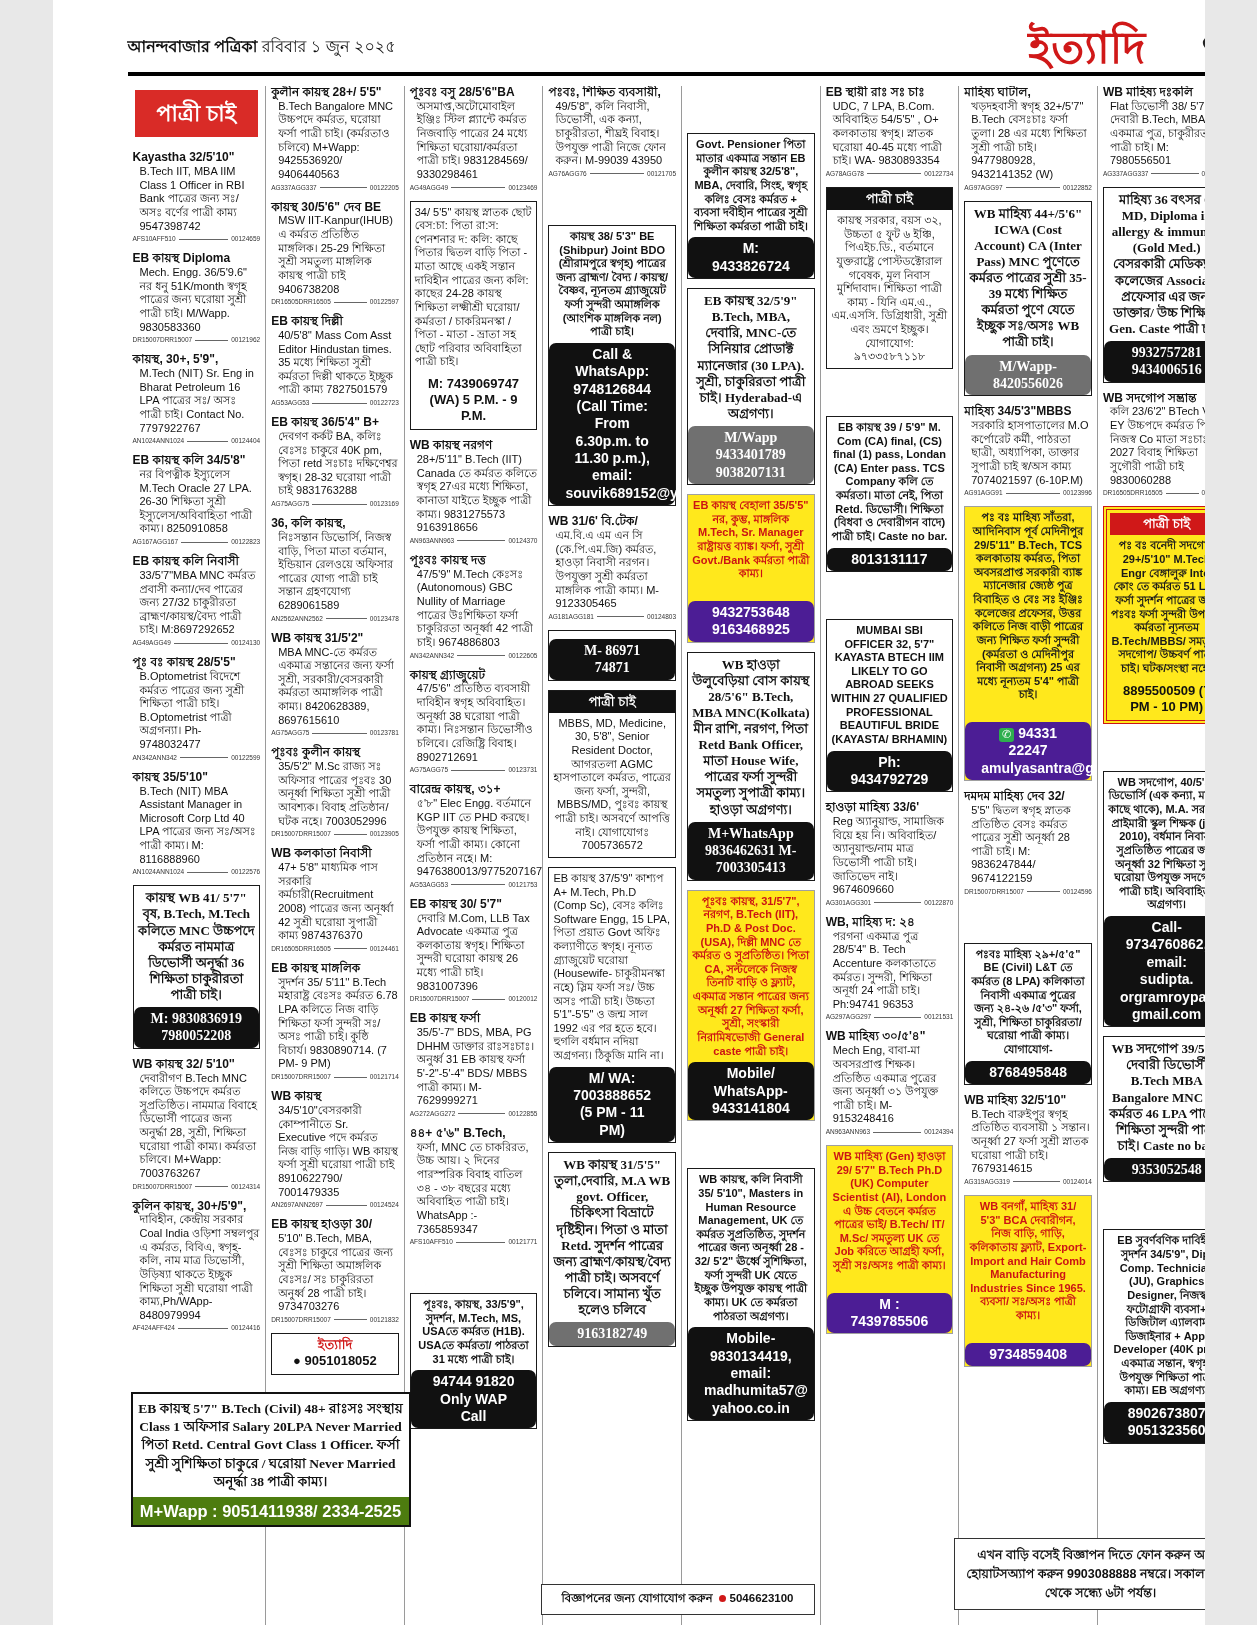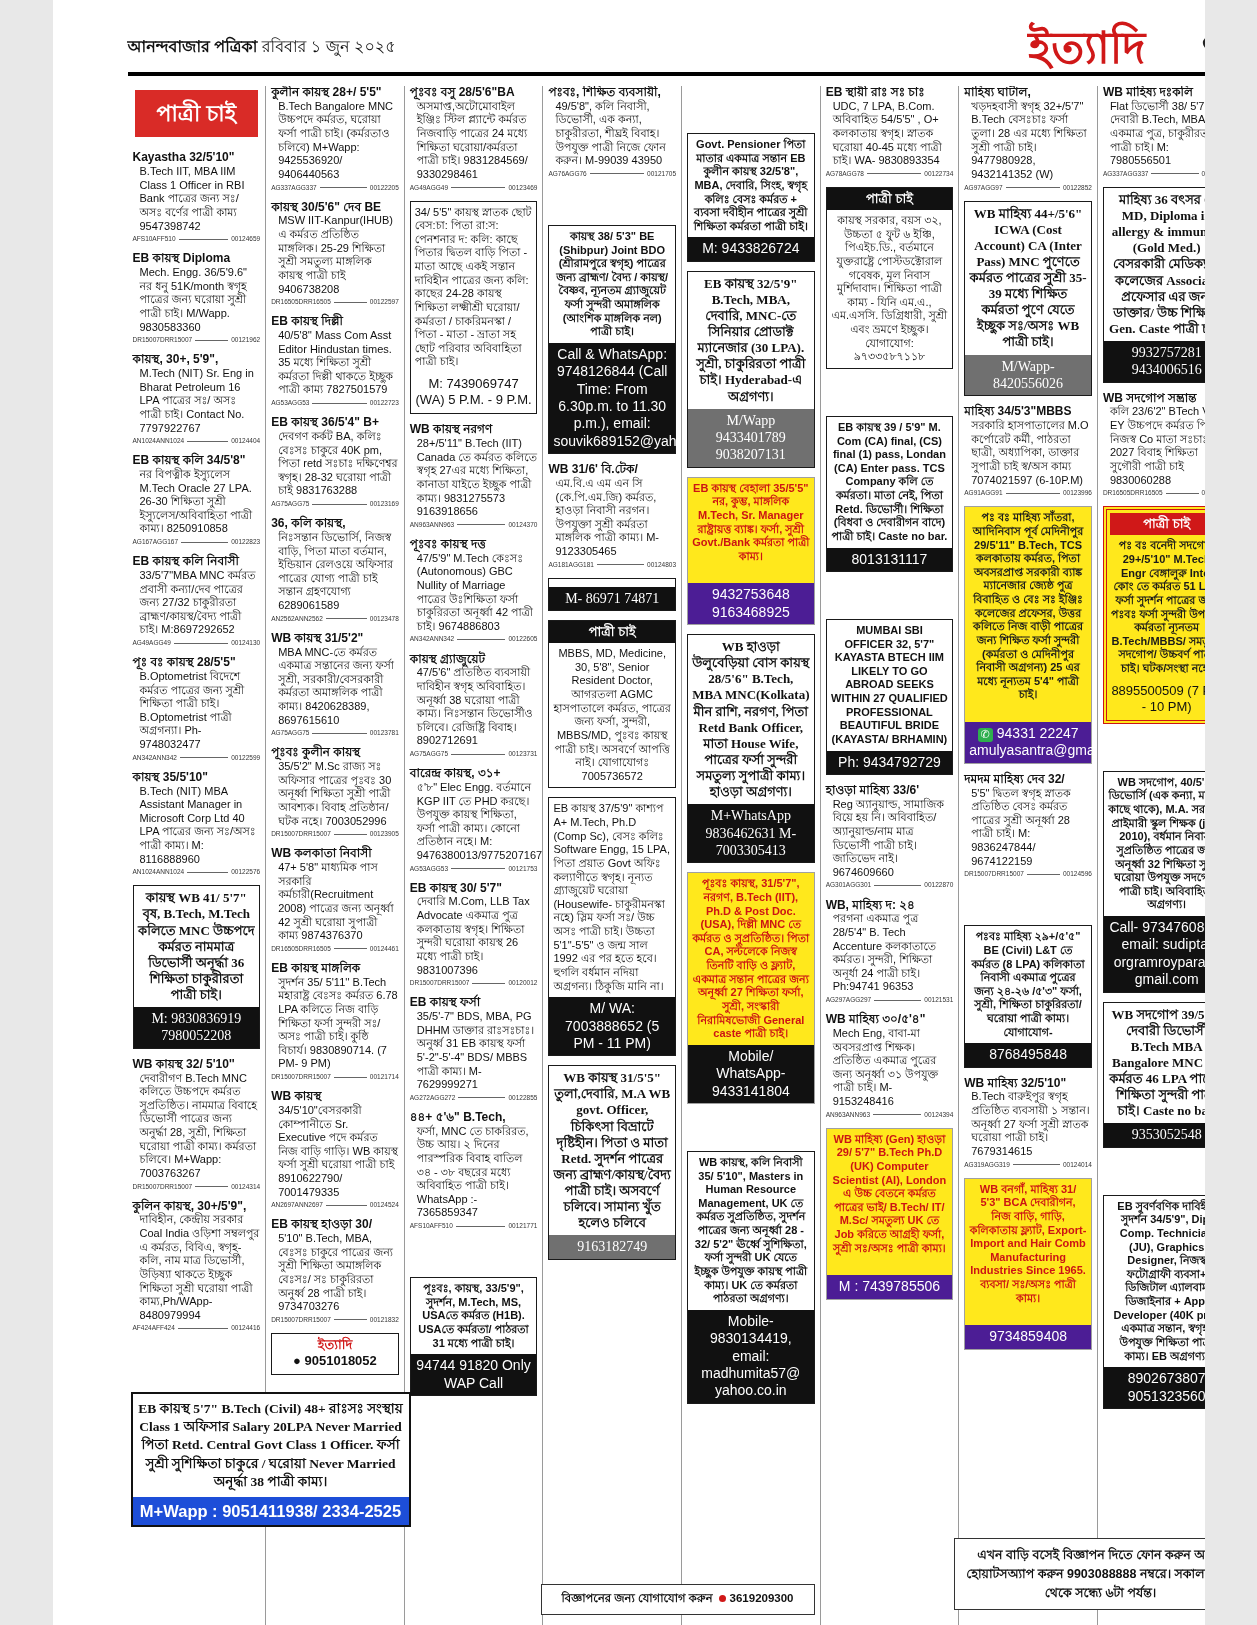--- a/index.html
+++ b/index.html
@@ -38,36 +38,36 @@
   .yellow,.yellow-dark{background:#ffe81c;border-color:#a0a0a0;text-align:center;
                        font-weight:bold;}
   .yellow{color:#cc1414;}
   .yellow-dark{color:#1a1a1a;}
   .ornate{border:4px double #cc1414;background:#ffe81c;text-align:center;font-weight:bold;
           color:#1a1a1a;}
   .itc-box{text-align:center;font-weight:bold;font-size:13px;padding-bottom:5px;}
   .band-head{background:#111;color:#fff;font-weight:bold;text-align:center;
              margin:-4px -4px 4px -4px;padding:3px 2px;font-size:13px;}
   .ornate .band-head{background:#d01818;margin:-1px -1px 4px -1px;}
-  .band{font-weight:normal;text-align:center;margin:4px -4px 0 -4px;padding:3px 4px;
-        font-size:14px;}
+  .band{font-weight:bold;text-align:center;margin:4px -4px 0 -4px;padding:3px 16px;
+        font-size:14px;border-radius:7px;}
   .band-black{background:#111;color:#fff;}
   .band-gray{background:#707070;color:#fff;}
   .band-red{background:#4c1d95;color:#fff;margin-top:20px;}
   .band-bold{color:#111;font-size:13px;padding-bottom:5px;}
   .wicon{display:inline-block;background:#2eaf4e;color:#fff;border-radius:3px;
          font-size:11px;padding:0 3px;margin-right:4px;}
   .label-red{background:#d92b27;color:#fff;text-align:center;font-weight:bold;
              font-size:22px;padding:10px 4px;margin:4px 2px 14px 2px;}
   
   .wide-eb{position:absolute;left:78px;top:1392px;width:266px;border:2px solid #111;
            background:#fff;text-align:center;font-weight:bold;font-size:13.5px;
            font-family:"Liberation Serif","DejaVu Serif",serif;padding:6px 5px 0 5px;
            line-height:1.35;}
-  .web{background:#1d4ed8;color:#fff;font-size:16.5px;font-weight:bold;margin:6px -5px 0;
+  .web{background:#4d7c0f;color:#fff;font-size:16.5px;font-weight:bold;margin:6px -5px 0;
        padding:3px 2px;font-family:"Liberation Sans",sans-serif;}
   .strip45{position:absolute;left:488px;top:1584px;width:268px;border:1px solid #333;
            background:#fff;text-align:center;font-size:11.5px;font-weight:bold;
            padding:5px 2px;}
   .reddot{display:inline-block;width:7px;height:7px;border-radius:50%;background:#d01818;
           margin:0 4px 0 6px;}
   .notice78{position:absolute;left:901px;top:1538px;width:280px;border:1.5px solid #333;
             background:#fff;text-align:center;font-size:12.5px;font-weight:bold;
             padding:7px 6px;line-height:1.5;}
 </style>
@@ -578,17 +578,17 @@
         </div>
       </div>
     </div>
 
   <div class="wide-eb">
     <div>EB কায়স্থ 5'7" B.Tech (Civil) 48+ রাঃসঃ সংস্থায় Class 1 অফিসার Salary 20LPA Never Married পিতা Retd. Central Govt Class 1 Officer. ফর্সা সুশ্রী সুশিক্ষিতা চাকুরে / ঘরোয়া Never Married অনূর্দ্ধা 38 পাত্রী কাম্য।</div>
     <div class="web">M+Wapp : 9051411938/ 2334-2525</div>
   </div>
 
   <div class="strip45">
-    <span>বিজ্ঞাপনের জন্য যোগাযোগ করুন</span><span class="reddot"></span><span>3619209300</span>
+    <span>বিজ্ঞাপনের জন্য যোগাযোগ করুন</span><span class="reddot"></span><span>5046623100</span>
   </div>
 
   <div class="notice78">এখন বাড়ি বসেই বিজ্ঞাপন দিতে ফোন করুন অথবা হোয়াটসঅ্যাপ করুন 9903088888 নম্বরে। সকাল ১০টা থেকে সন্ধ্যে ৬টা পর্যন্ত।</div>
 </div>
 
 </body></html>

